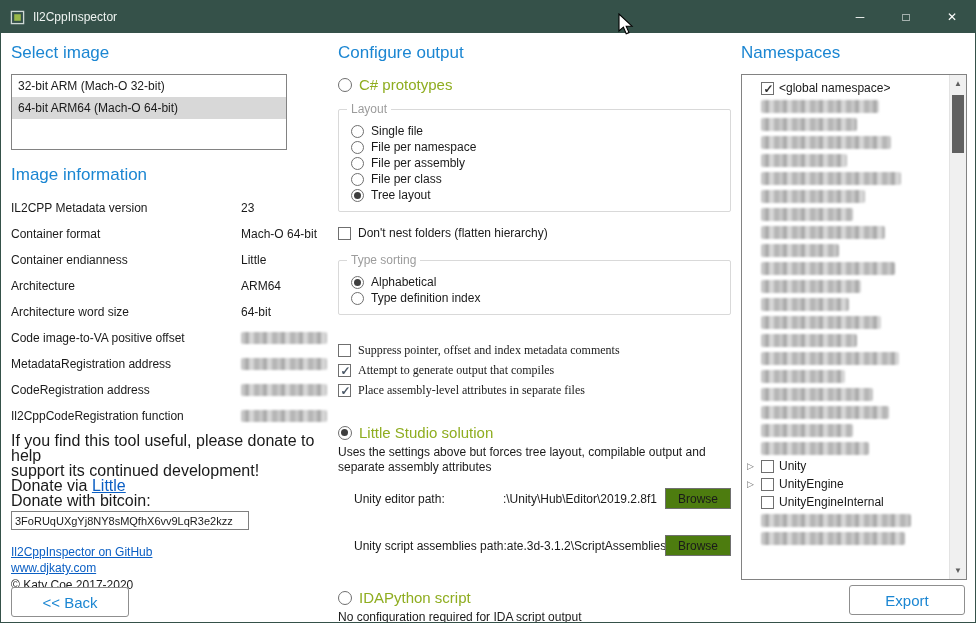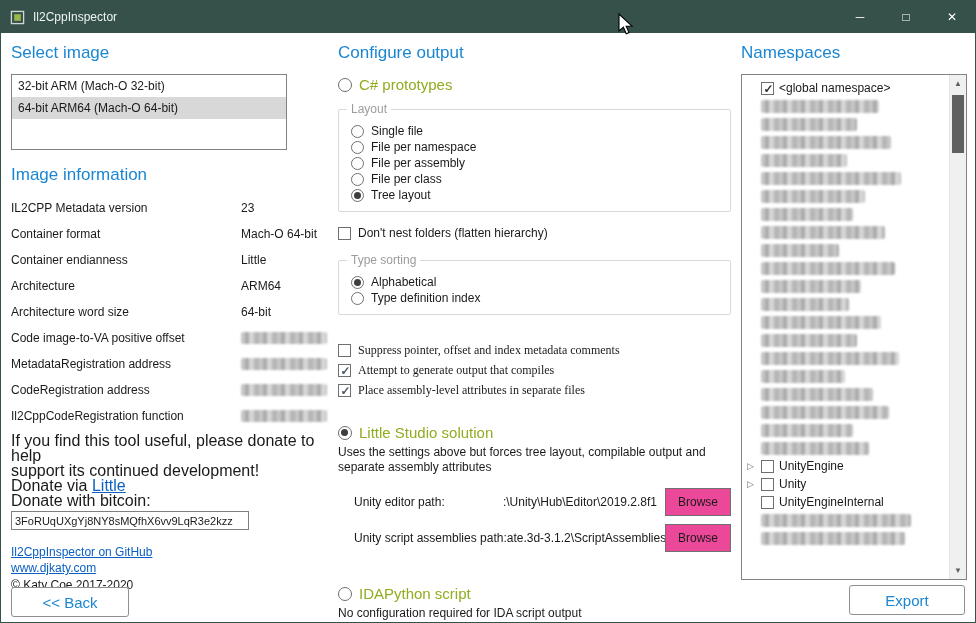--- a/index.html
+++ b/index.html
@@ -73,24 +73,24 @@
 
   .flatten { margin-top:14px; }
   .mid-cbs { margin-top:28px;font-family:Liberation Serif, serif; }
   .mid-cbs .opt-row { margin:5px 0; }
 
   .vs { margin-top:26px; }
   .desc { font-size:12px; line-height:15px; margin-top:4px; }
   .ida { margin-top:33px; }
 
   .path-row { display:flex; align-items:center; margin-top:13px; padding-left:16px; }
-  .path-row + .path-row { margin-top:8px; }
+  .path-row + .path-row { margin-top:26px; }
   .path-label { font-size:12px; flex:none; }
   .path-value { flex:1; font-size:12px; text-align:right; padding-right:8px; white-space:nowrap; overflow:hidden; }
-  .browse-btn { width:66px; height:28px; background:#ec4899; border:1px solid #707070;
+  .browse-btn { width:66px; height:21px; background:#4d7c0f; border:1px solid #707070;
                 font:12px "Liberation Sans", sans-serif; color:#1a1a1a; flex:none; cursor:pointer; }
 
   
   .ns-panel { position:relative; margin-top:11px; width:226px; height:506px; border:1px solid #828282; background:#fff; }
   .ns-list { position:absolute; left:3px; top:4px; right:18px; bottom:2px; overflow:hidden; }
   .ns-row { display:flex; align-items:center; height:18px; gap:5px; font-size:12px; }
   .expander { width:11px; flex:none; font-size:9px; color:#6e6e6e; text-align:center; line-height:18px; }
   .expander.has::after { content:"\25B7"; }
   .ns-label { white-space:nowrap; }
   .ns-redact { height:13px; }
@@ -368,26 +368,26 @@
             <span class="expander"></span>
             <span class="redact ns-redact" style="width: 92px;"></span>
           </div>
           <div class="ns-row">
             <span class="expander"></span>
             <span class="redact ns-redact" style="width: 108px;"></span>
           </div>
           <div class="ns-row">
             <span class="expander has"></span>
             <span class="cb"></span>
-            <span class="ns-label">UnityEngine</span>
+            <span class="ns-label">Unity</span>
           </div>
           <div class="ns-row">
             <span class="expander has"></span>
             <span class="cb"></span>
-            <span class="ns-label">Unity</span>
+            <span class="ns-label">UnityEngine</span>
           </div>
           <div class="ns-row">
             <span class="expander"></span>
             <span class="cb"></span>
             <span class="ns-label">UnityEngineInternal</span>
           </div>
           <div class="ns-row">
             <span class="expander"></span>
             <span class="redact ns-redact" style="width: 150px;"></span>
           </div>

